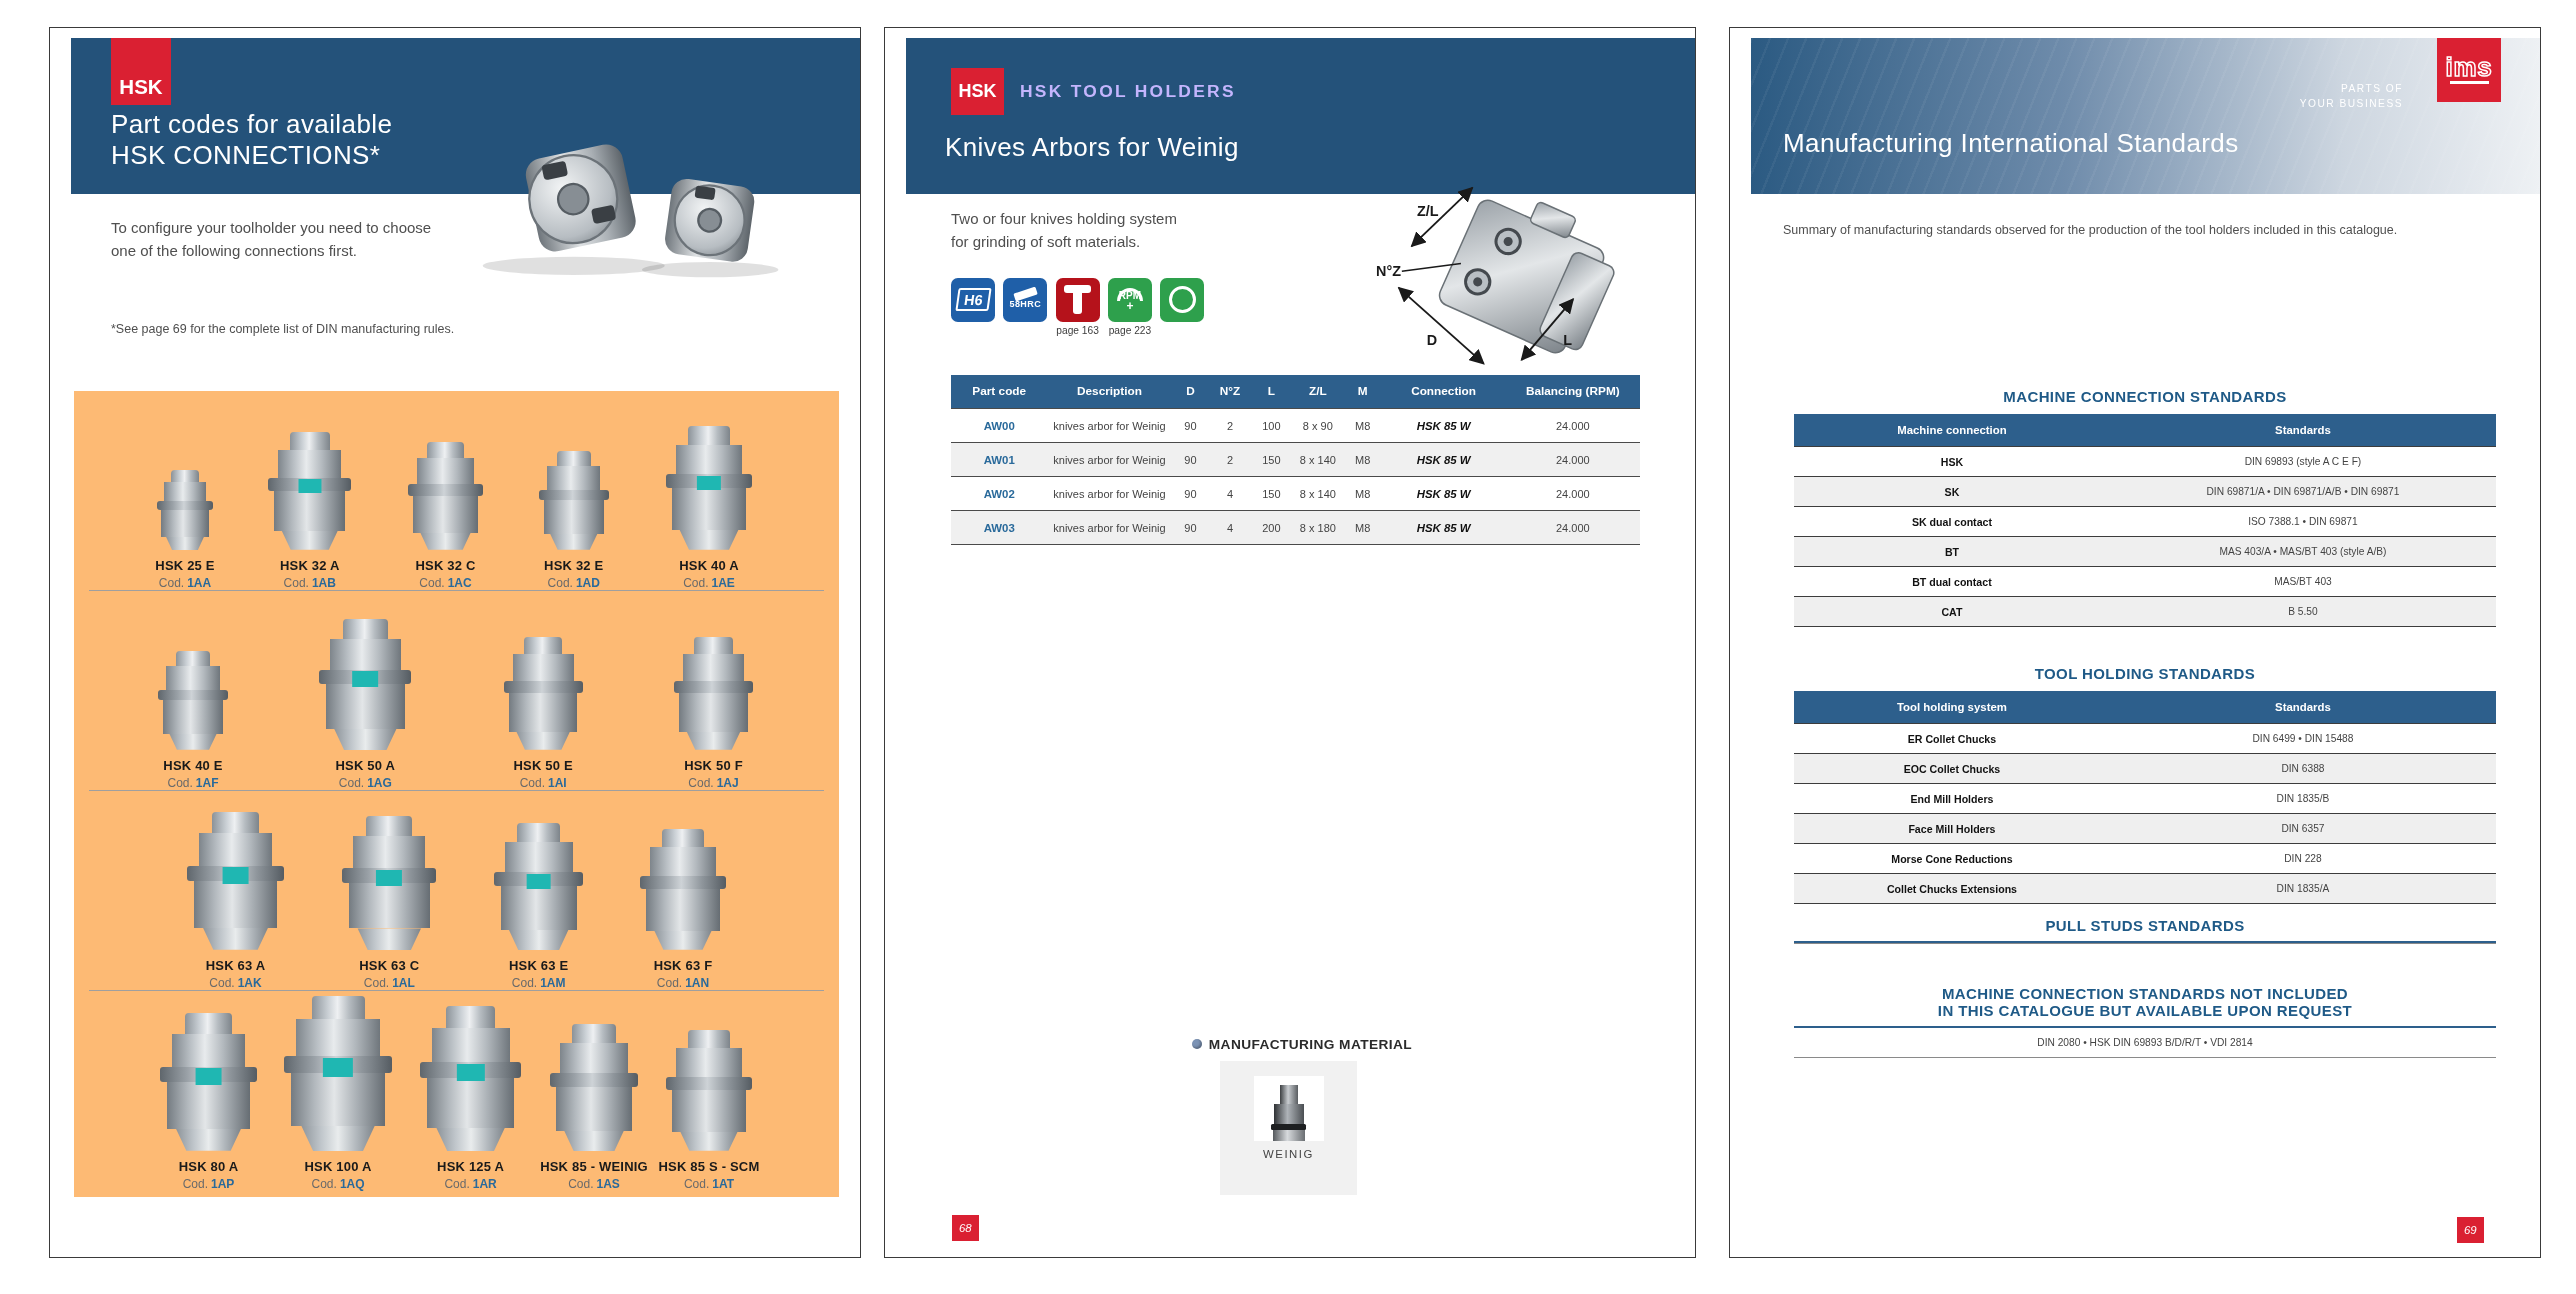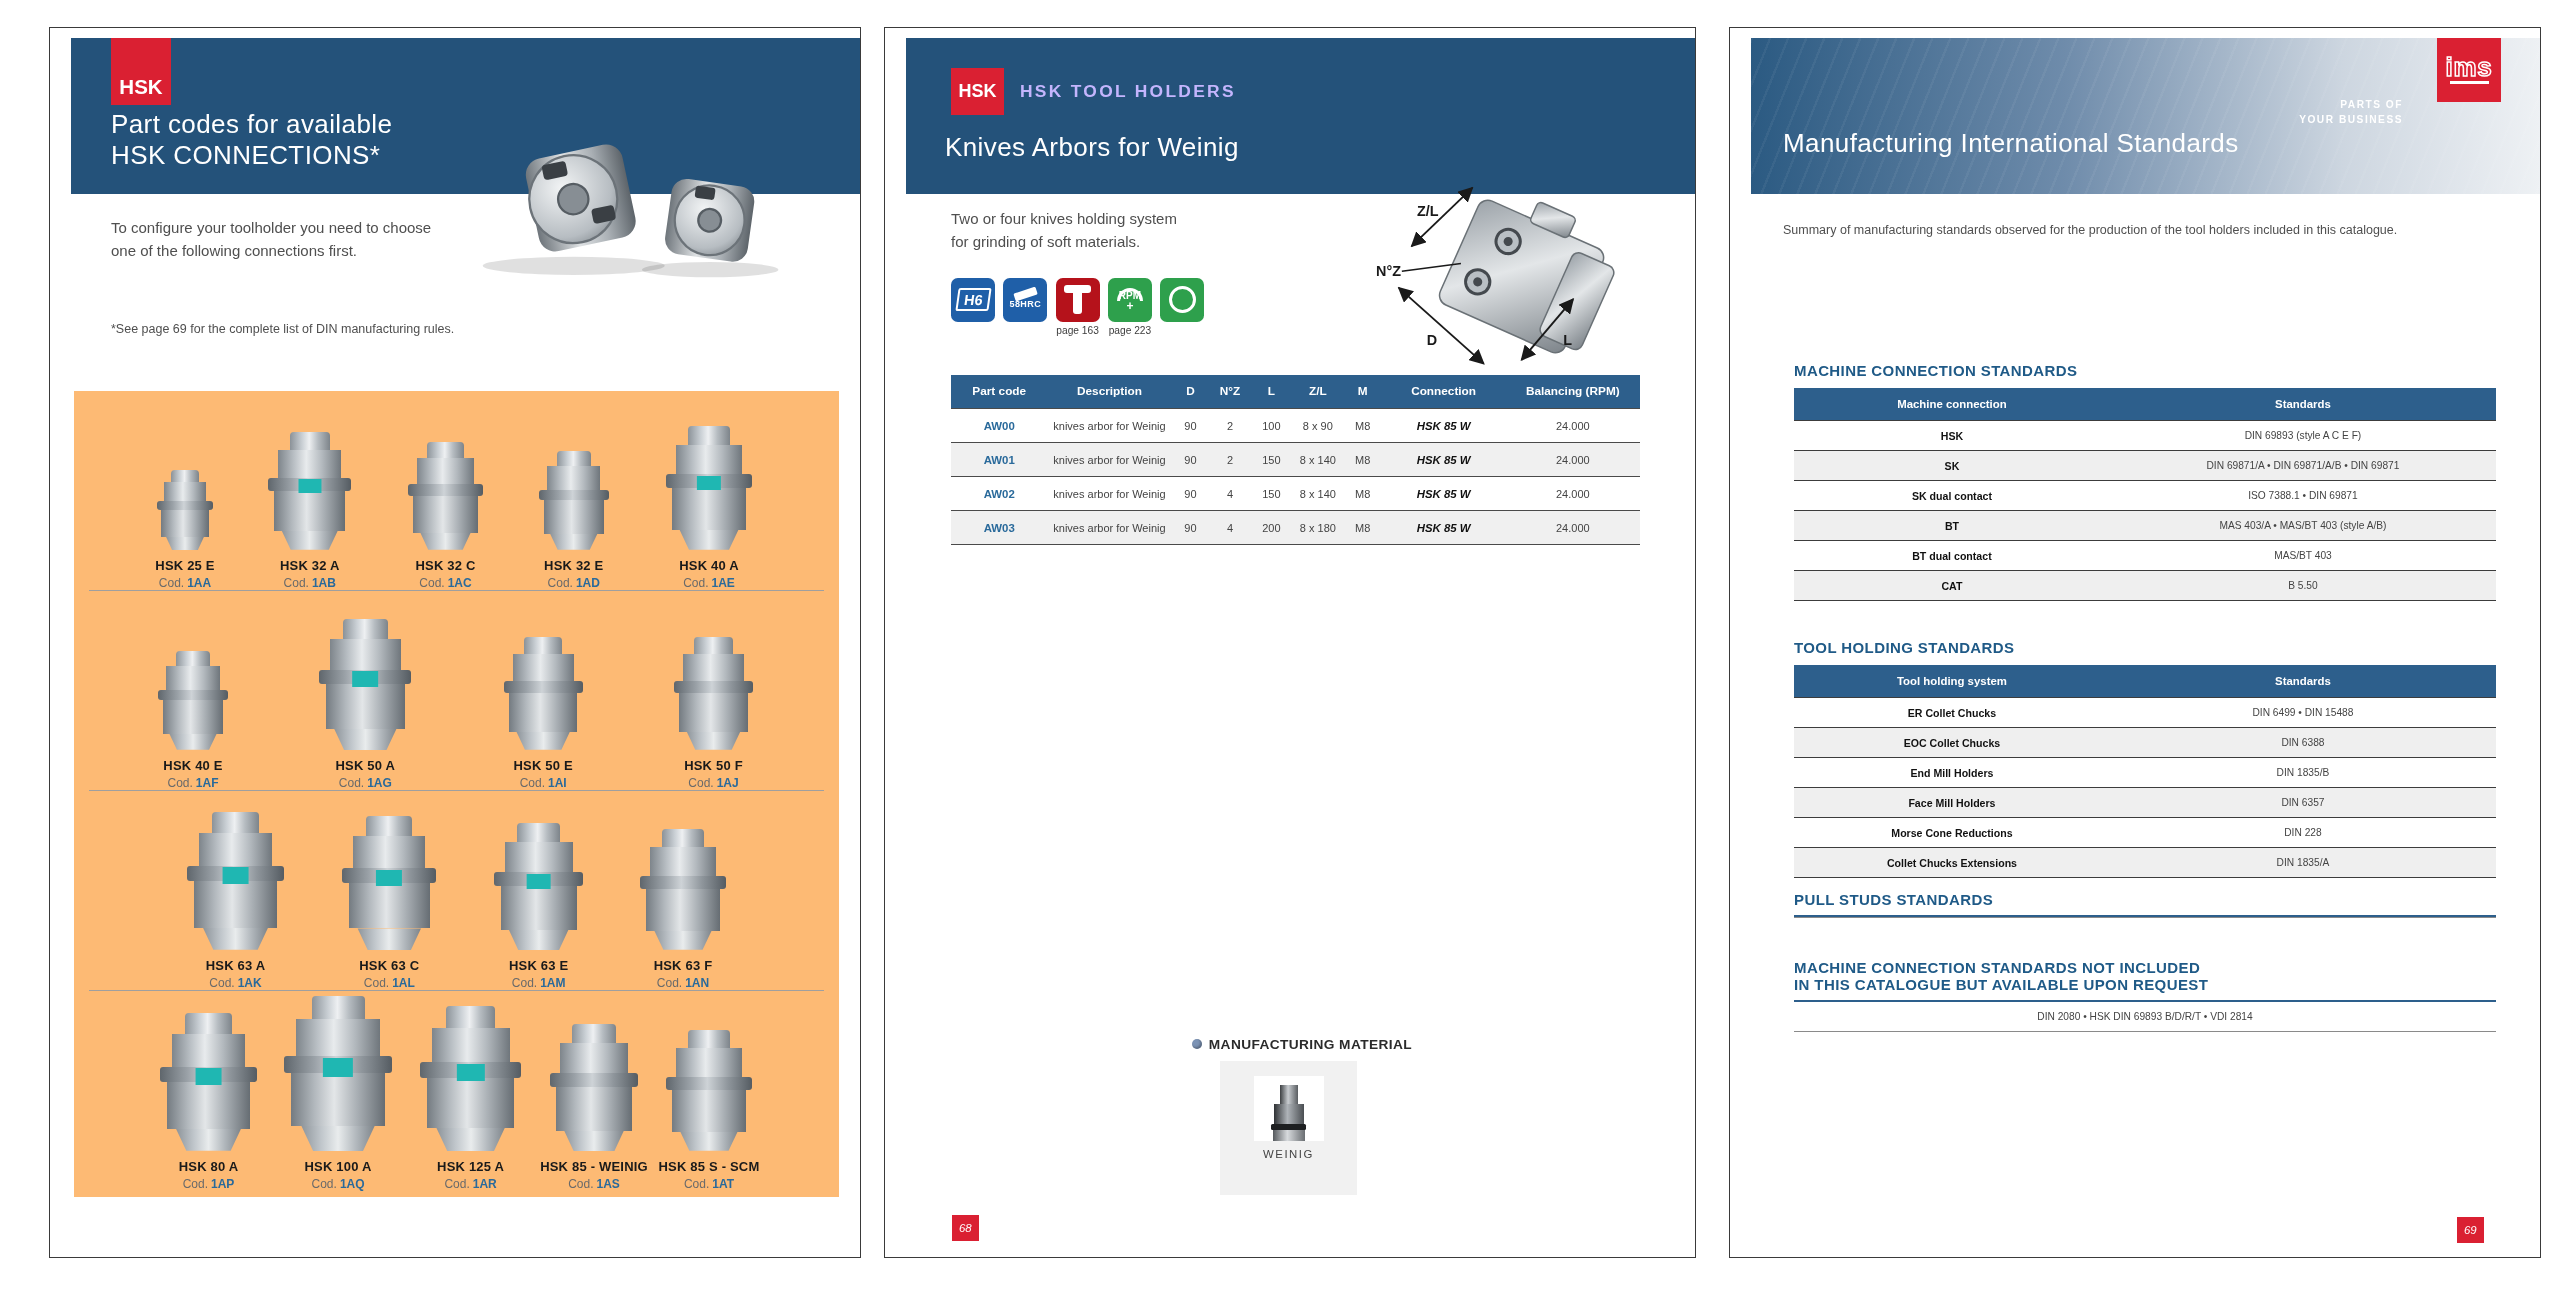--- a/index.html
+++ b/index.html
@@ -122,33 +122,33 @@
   .steel-bot { width:32px; height:10.6px; background:linear-gradient(90deg,#55595d,#d7dadd 45%,#6a6e72); }
   .material-label { margin-top:7.6px; font-size:11.4px; letter-spacing:1.5px; color:#444; }
 
   .page-num { position:absolute; width:26.5px; height:26.5px; background:#da2032; color:#fff;
               font-size:11.4px; font-style:italic; display:flex; align-items:center;
               justify-content:center; }
   #page2 .page-num { left:67px; top:1187px; }
   #page3 .page-num { left:727px; top:1189px; }
 
   
-  .brand { position:absolute; right:137px; top:60px; text-align:right; color:#fff;
-           font-size:10.2px; font-weight:bold; letter-spacing:1.5px; line-height:14.4px; }
+  .brand { position:absolute; right:137px; top:44px; text-align:right; color:#fff;
+           font-size:10.2px; font-weight:normal; letter-spacing:1.5px; line-height:14.4px; }
   .ims-logo { position:absolute; left:686px; top:0px; width:64px; height:64px;
               background:#da2032; display:flex; flex-direction:column; align-items:center;
               justify-content:center; }
   .ims-text { color:#da2032; font-size:26px; font-weight:bold; line-height:23px;
               -webkit-text-stroke:1.5px #ffffff; letter-spacing:0.8px; }
   .ims-bar { width:39px; height:3px; background:#fff; margin-top:2.3px; }
   #page3 .intro { left:53px; top:191px; font-size:12.5px; }
 
   .std-wrap { position:absolute; left:64px; width:702px; }
-  .std-heading { text-align:left; font-size:15px; font-weight:bold; color:#1f5a87;
-                 letter-spacing:0.4px; }
+  .std-heading { text-align:center; font-size:15px; font-weight:bold; color:#1f5a87;
+                 letter-spacing:0.4px;margin-top:26px; }
   .std-table { width:100%; border-collapse:collapse; table-layout:fixed; margin-top:9px; }
   .std-table th { background:#2d5f8c; color:#fff; font-size:11.4px; height:33px; font-weight:bold; }
   .std-table td { height:30px; text-align:center; font-size:10.2px; color:#444;
                   border-top:0.8px solid #3c3c3c; }
   .std-table td.k { font-weight:bold; color:#111; font-size:10.6px; }
   .std-table tbody tr:nth-child(even) td { background:#efefef; }
   .std-table tbody tr:last-child td { border-bottom:0.8px solid #3c3c3c; }
 
   #std-machine { top:334px; } #std-tool { top:611px; }
   #std-pull { top:863px; } #std-notinc { top:931px; }

